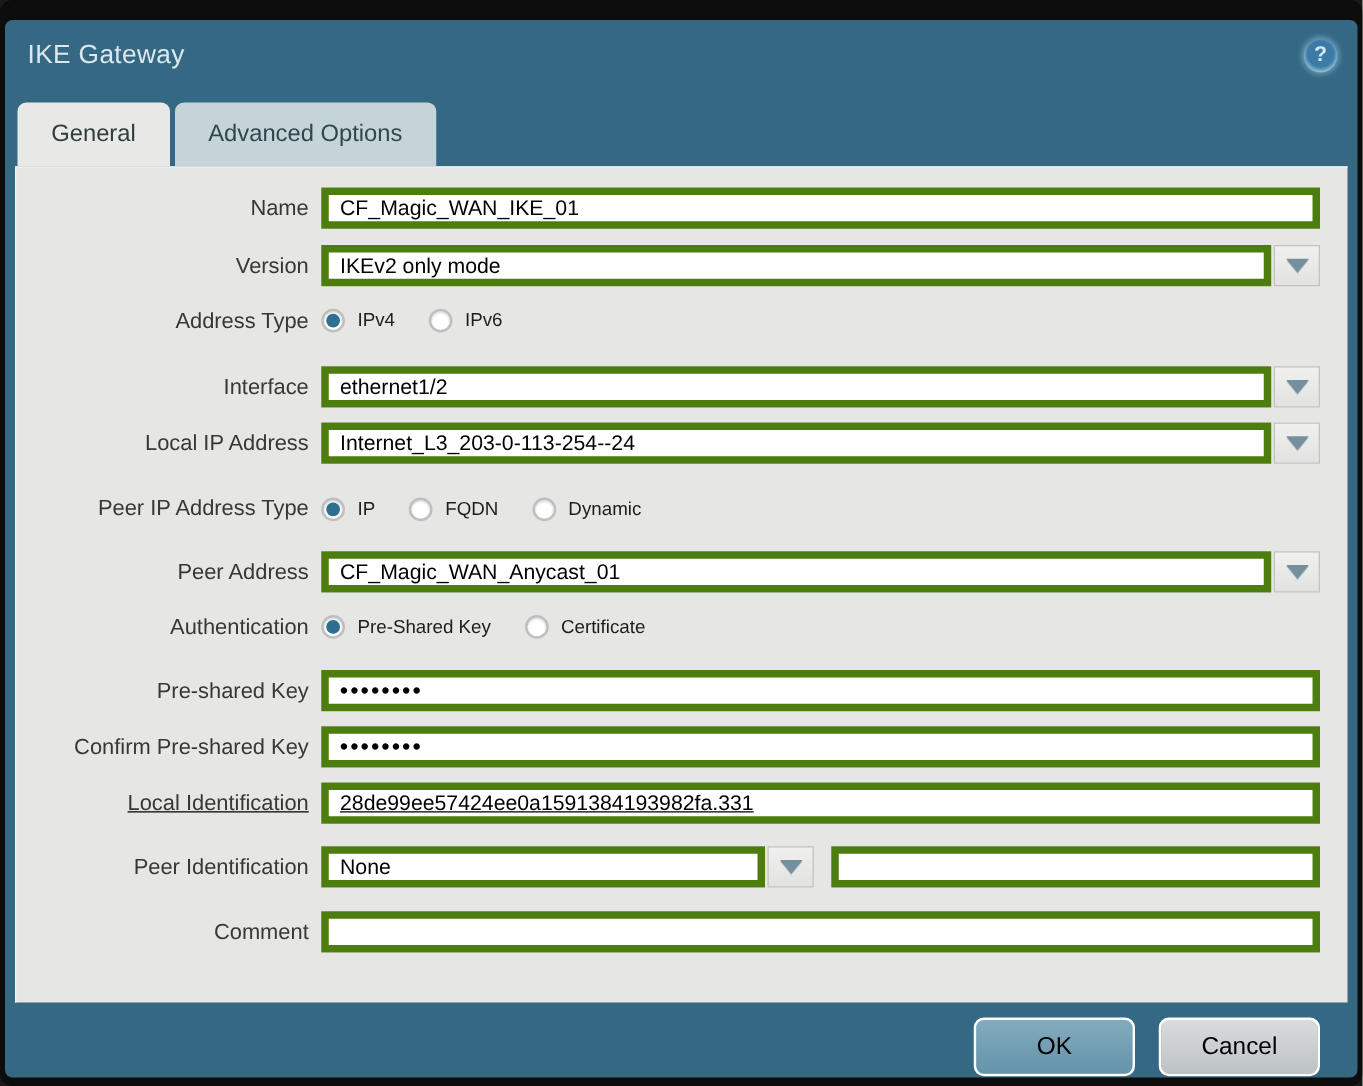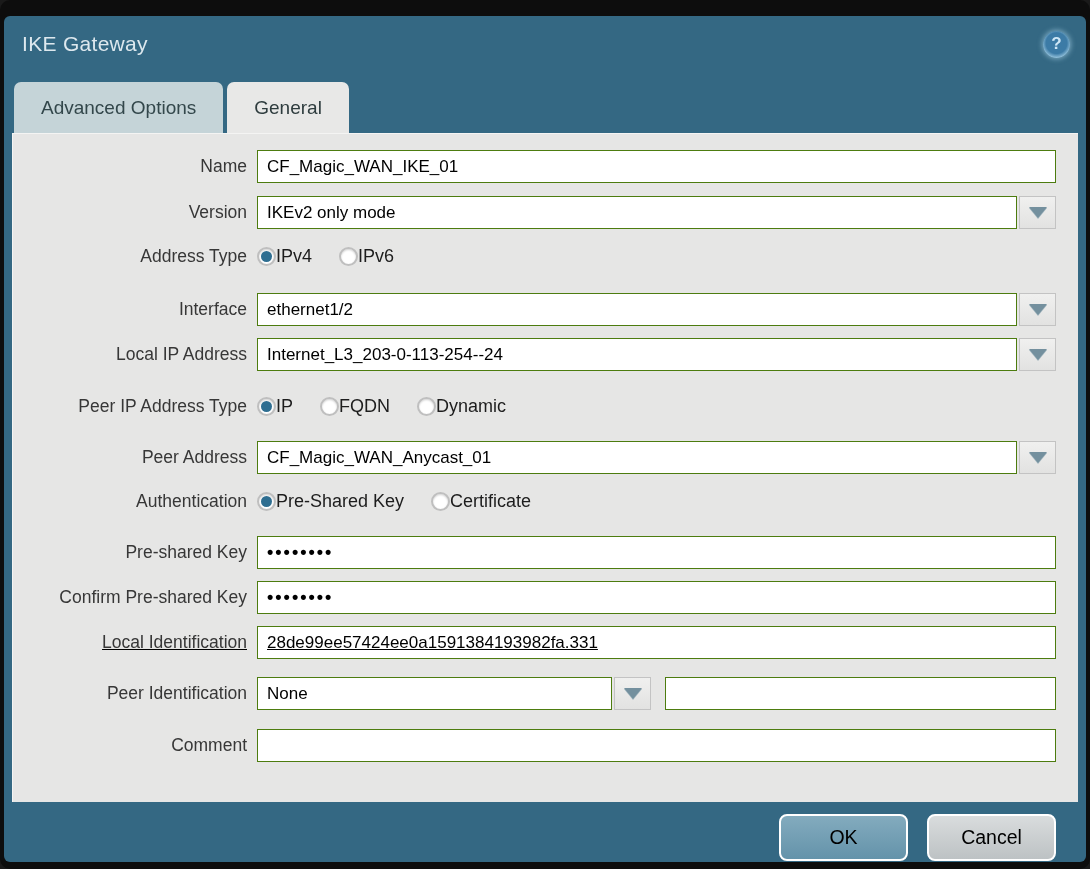--- a/index.html
+++ b/index.html
@@ -83,21 +83,21 @@
     padding-right: 10px;
     font-size: 17.5px;
     color: #373737;
     flex: none;
     white-space: nowrap;
   }
   .controls { flex: 1; display: flex; align-items: center; margin-right: 22px; }
   .txt {
     flex: 1;
     height: 33px;
-    border: 1px solid #4d7c0f;
+    border: 6px solid #4d7c0f;
     background: #ffffff;
     font-family: "Liberation Sans", "DejaVu Sans", sans-serif;
     font-size: 17px;
     color: #000;
     padding: 0 9px;
     outline: none;
     min-width: 0;
   }
   .txt.pwd { font-weight: bold; letter-spacing: 2px; font-size: 18px; }
   .dd { flex: 1; display: flex; align-items: stretch; }
@@ -129,21 +129,21 @@
     box-shadow: inset 0 1px 2px rgba(0,0,0,0.18);
     display: flex; align-items: center; justify-content: center;
     flex: none;
   }
   .radio.checked::after {
     content: "";
     width: 11px; height: 11px;
     border-radius: 50%;
     background: #2e6e91;
   }
-  .radio-opt .olabel { margin-left: 0; font-size: 18px; color: #1d1d1d; }
+  .radio-opt .olabel { margin-left: 10px; font-size: 15px; color: #1d1d1d; }
   
   .dd.half { flex: none; width: 394px; margin-right: 14px; }
   
   .footer {
     display: flex;
     justify-content: flex-end;
     padding: 12px 30px 0 0;
     gap: 19px;
   }
   .btn {
@@ -163,22 +163,22 @@
 
 <div class="screen">
   <div class="frame">
 
     <div class="titlebar">
       <div class="title">IKE Gateway</div>
       <div class="help-icon">?</div>
     </div>
 
     <div class="tabs">
+      <div class="tab active">General</div>
       <div class="tab inactive">Advanced Options</div>
-      <div class="tab active">General</div>
     </div>
 
     <div class="content">
 
       <div class="row">
         <div class="flabel">Name</div>
         <div class="controls">
           <input class="txt" type="text" value="CF_Magic_WAN_IKE_01" style="">
         </div>
       </div>

